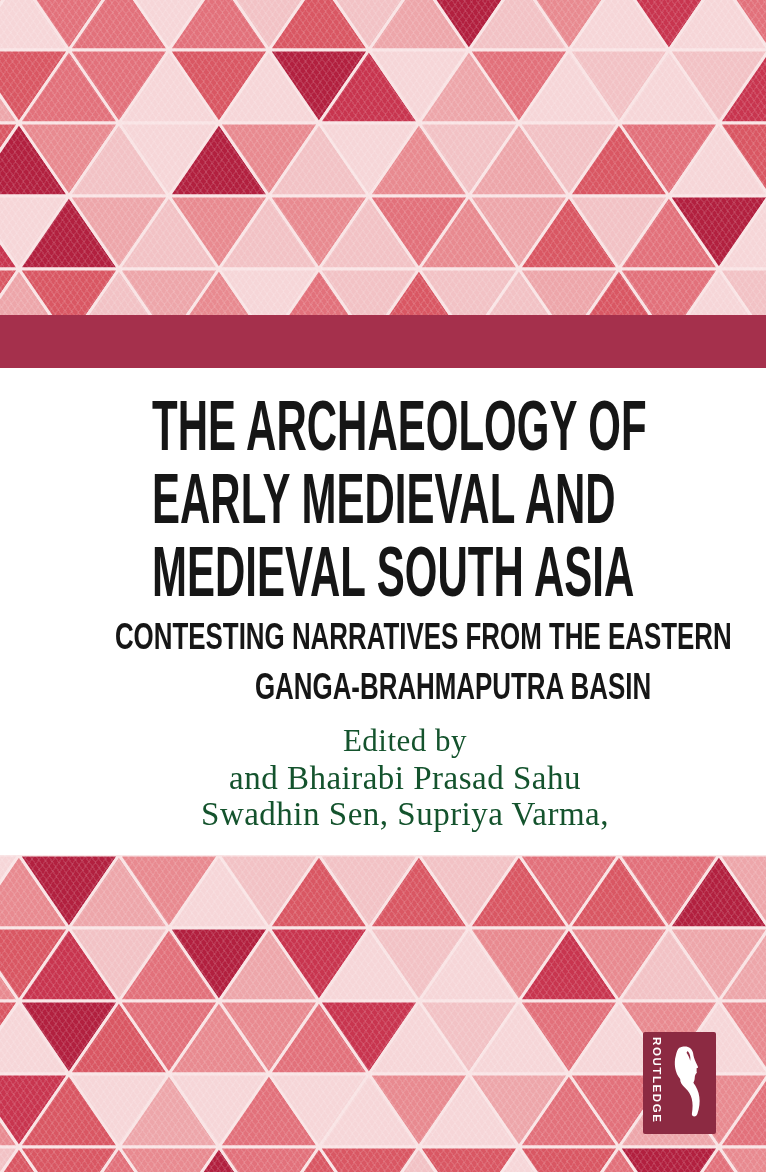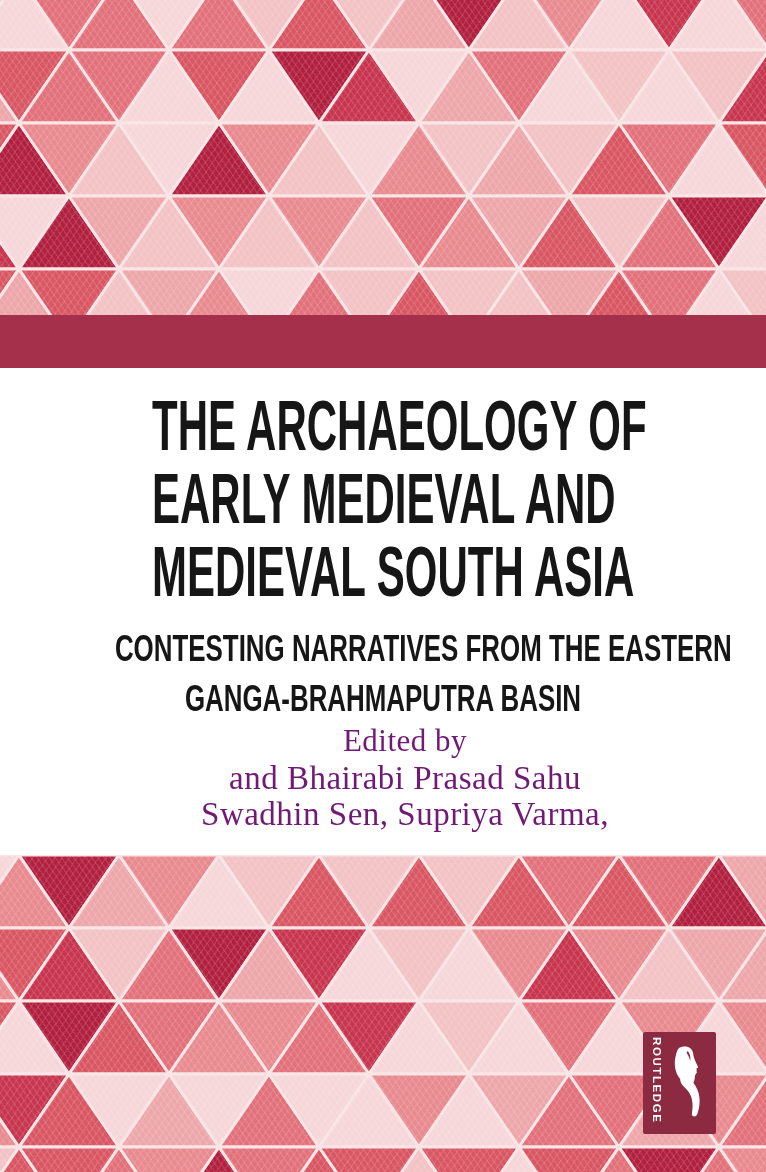--- a/index.html
+++ b/index.html
@@ -33,21 +33,21 @@
   }
   .title-line {
     display:block;
     font-weight:bold;
     font-size:70px; line-height:73px;
     letter-spacing:0px;
     transform:scaleX(0.60);
     white-space:nowrap;
   }
   .subtitle-block {
-    position:absolute; top:612px; left:0; right:0; text-align:center;margin-top:12px;
+    position:absolute; top:612px; left:0; right:0; text-align:right;
   }
   .subtitle-line {
     display:block;
     font-weight:bold;
     font-size:37px; line-height:50px;
     transform:scaleX(0.70);
     white-space:nowrap;
   }
   .editors-block {
     position:absolute; top:722px; left:0; right:0; text-align:center;
@@ -225,21 +225,21 @@
     <span class="title-line" style="color: rgb(22, 22, 22);">THE ARCHAEOLOGY OF</span>
     <span class="title-line" style="color: rgb(22, 22, 22);">EARLY MEDIEVAL AND</span>
     <span class="title-line" style="color: rgb(22, 22, 22);">MEDIEVAL SOUTH ASIA</span>
   </div>
 
   <div class="subtitle-block">
     <span class="subtitle-line" style="color: rgb(22, 22, 22);">CONTESTING NARRATIVES FROM THE EASTERN</span>
     <span class="subtitle-line" style="color: rgb(22, 22, 22);">GANGA-BRAHMAPUTRA BASIN</span>
   </div>
 
-  <div class="editors-block" id="editors-block" style="color: #701a75; padding-left: 44px;">
+  <div class="editors-block" id="editors-block" style="color: #14532d; padding-left: 44px;">
     <span class="edited-by">Edited by</span>
     <span class="editor-line">and Bhairabi Prasad Sahu</span>
     <span class="editor-line">Swadhin Sen, Supriya Varma,</span>
   </div>
 
   <div class="pattern pattern-bottom">
     <svg id="pattern-bottom-svg" width="766" height="317">
         <rect x="0" y="0" width="766" height="317" fill="#F9E4E5"></rect>
         <polygon points="-131,73 -31,73 -81,0" fill="#D95763" stroke="#F9E4E5" stroke-width="3" stroke-linejoin="round"></polygon>
         <polygon points="-81,0 19,0 -31,73" fill="#F6D6D8" stroke="#F9E4E5" stroke-width="3" stroke-linejoin="round"></polygon>

